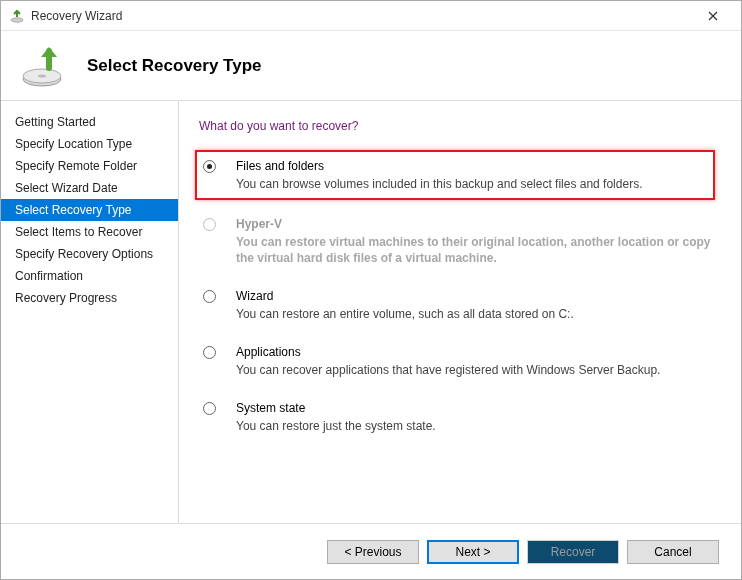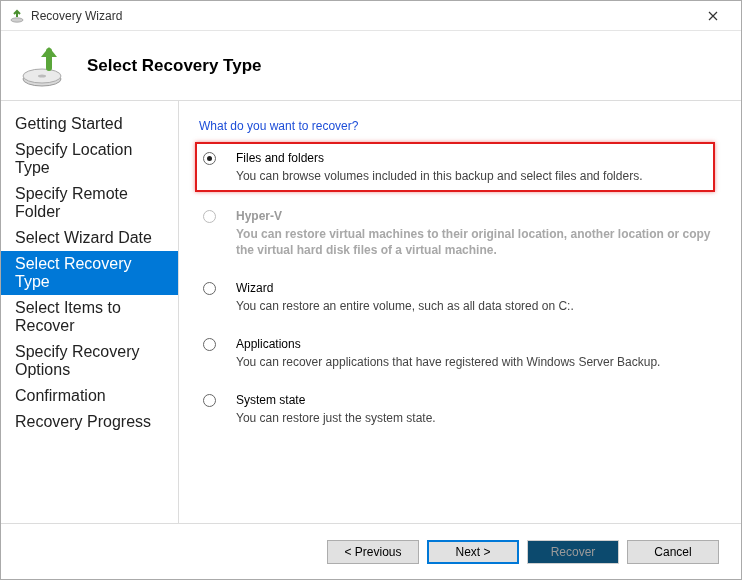--- a/index.html
+++ b/index.html
@@ -60,38 +60,38 @@
     display: flex;
     min-height: 0;
   }
   .sidebar {
     width: 178px;
     border-right: 1px solid #dcdcdc;
     padding-top: 10px;
   }
   .sidebar .step {
     padding: 4px 10px 4px 14px;
-    font-size: 16px;
+    font-size: 12px;
     color: #222;
     cursor: default;
   }
   .sidebar .step.active {
     background: #0078d7;
     color: #fff;
   }
 
   .content {
     flex: 1;
     padding: 18px 26px 10px 20px;
     overflow: auto;
   }
   .prompt {
     font-size: 12px;
-    color: #1d4ed8;
-    margin-bottom: 13px;
+    color: #701a75;
+    margin-bottom: 21px;
   }
   .options { }
   .option {
     display: flex;
     align-items: flex-start;
     margin: 0 0 18px 0;
     padding: 2px 4px;
     gap: 12px;
   }
   .option.highlighted {

